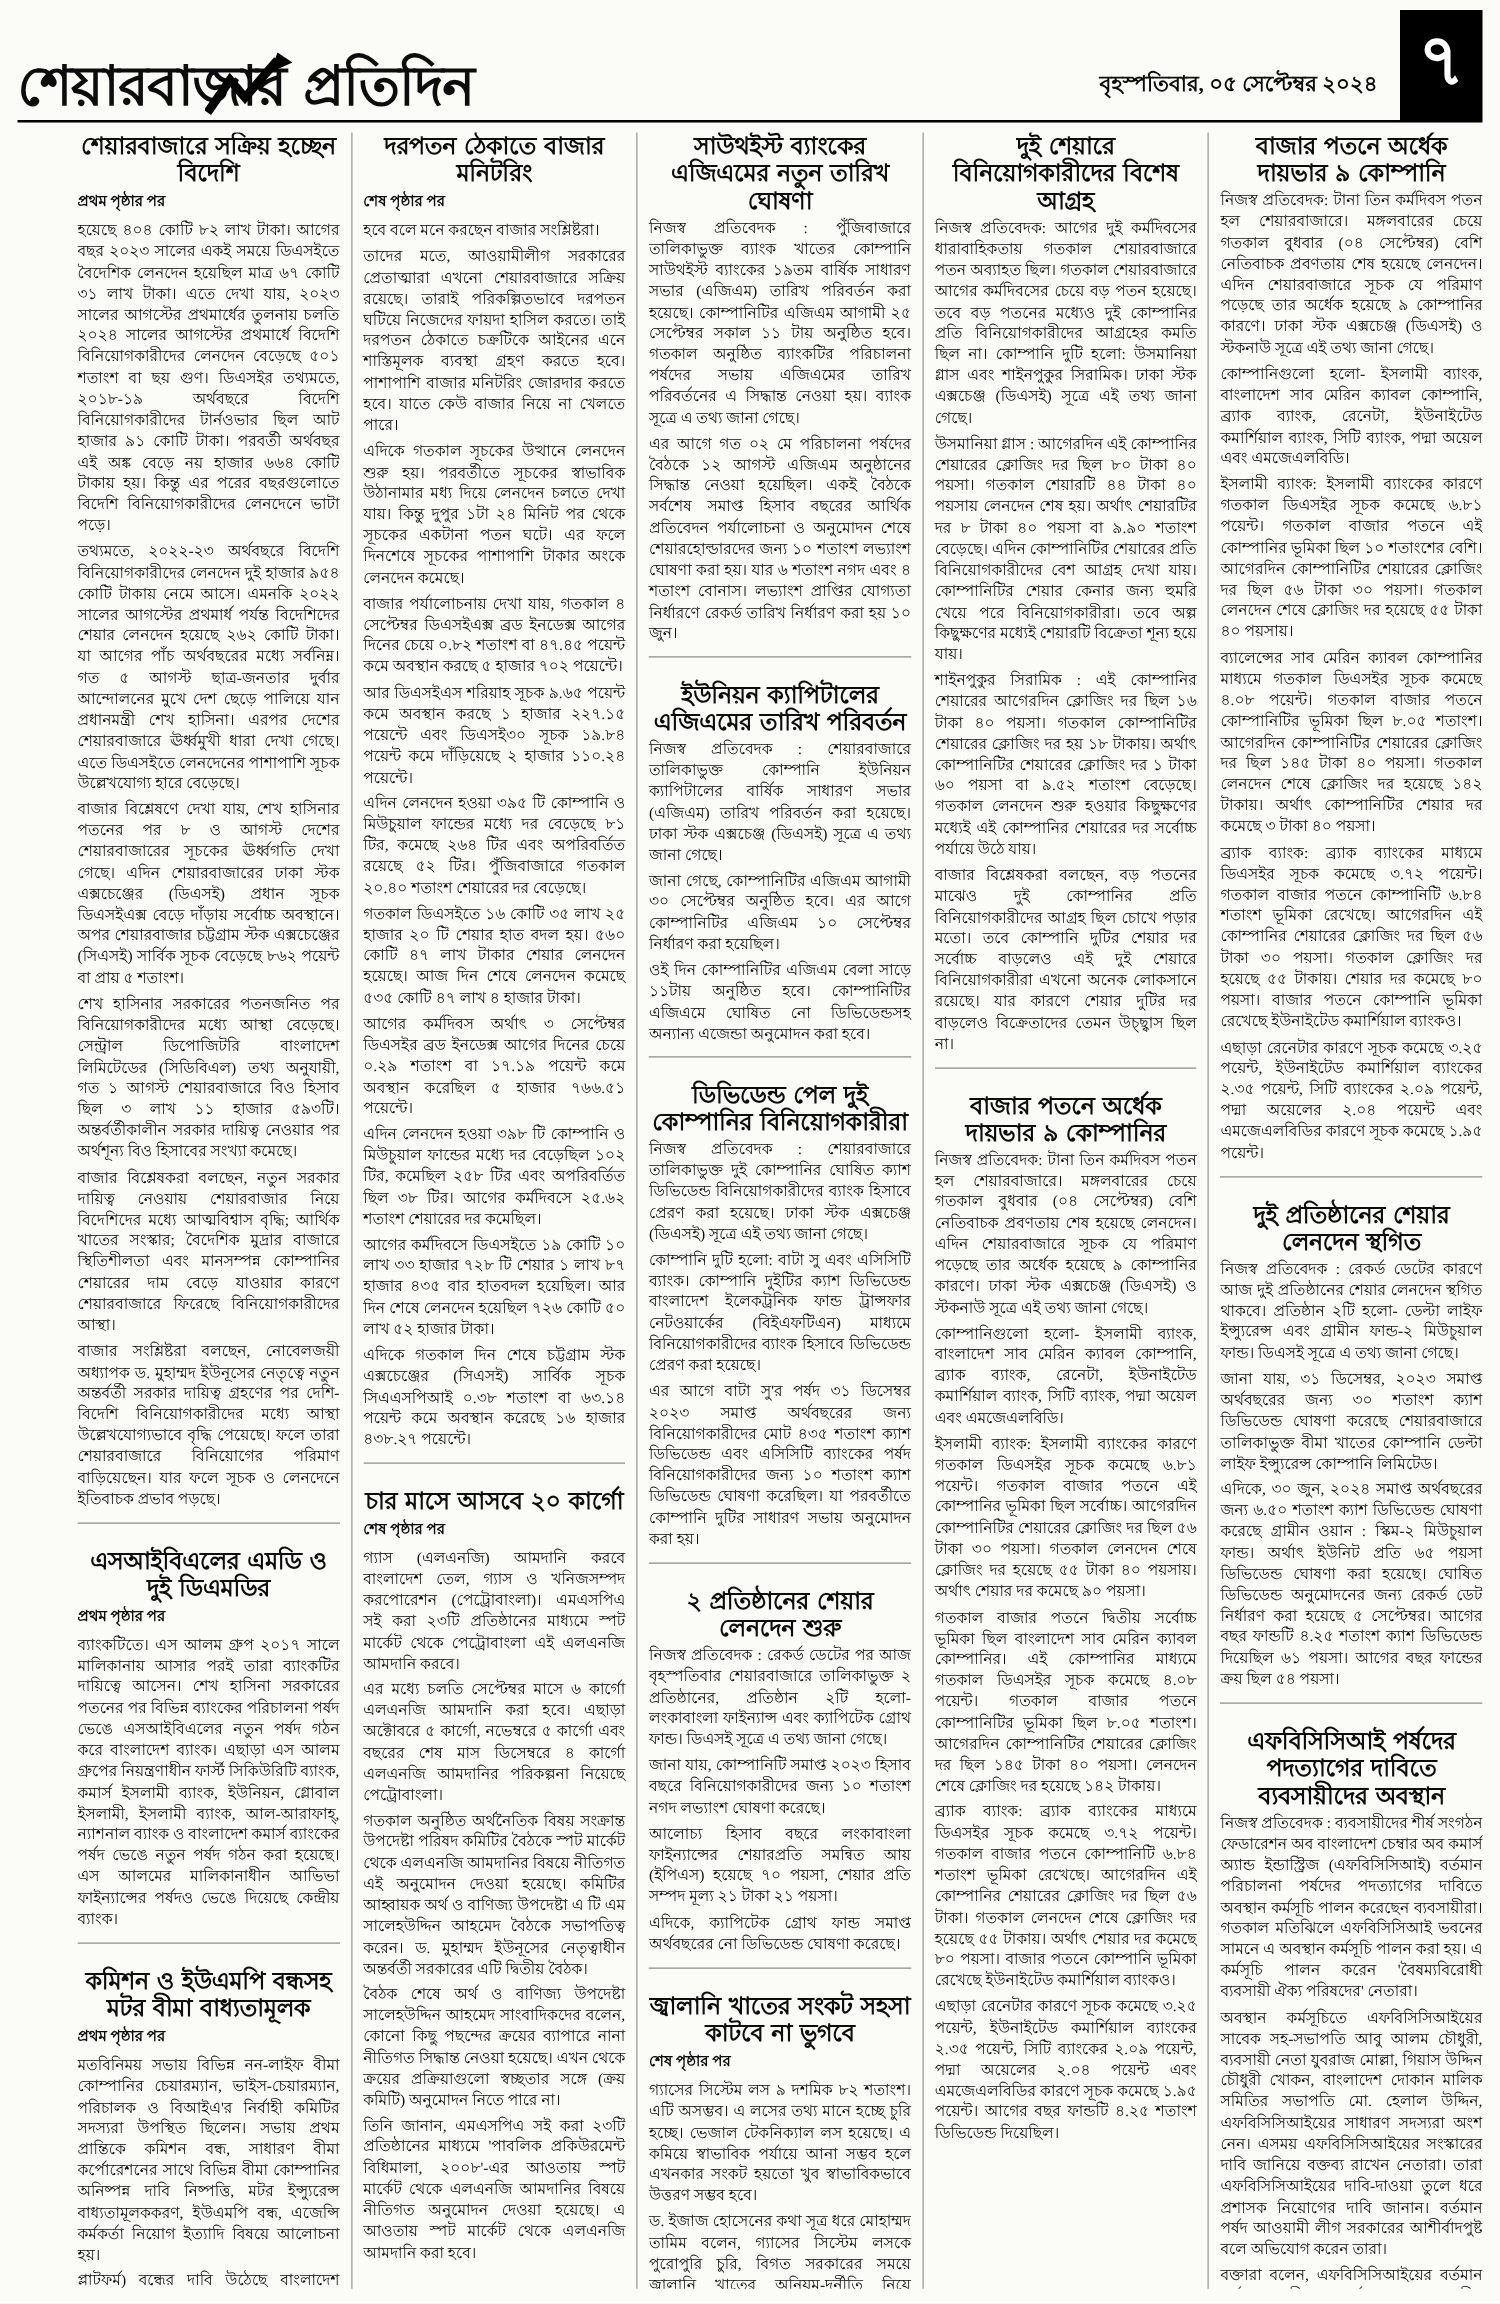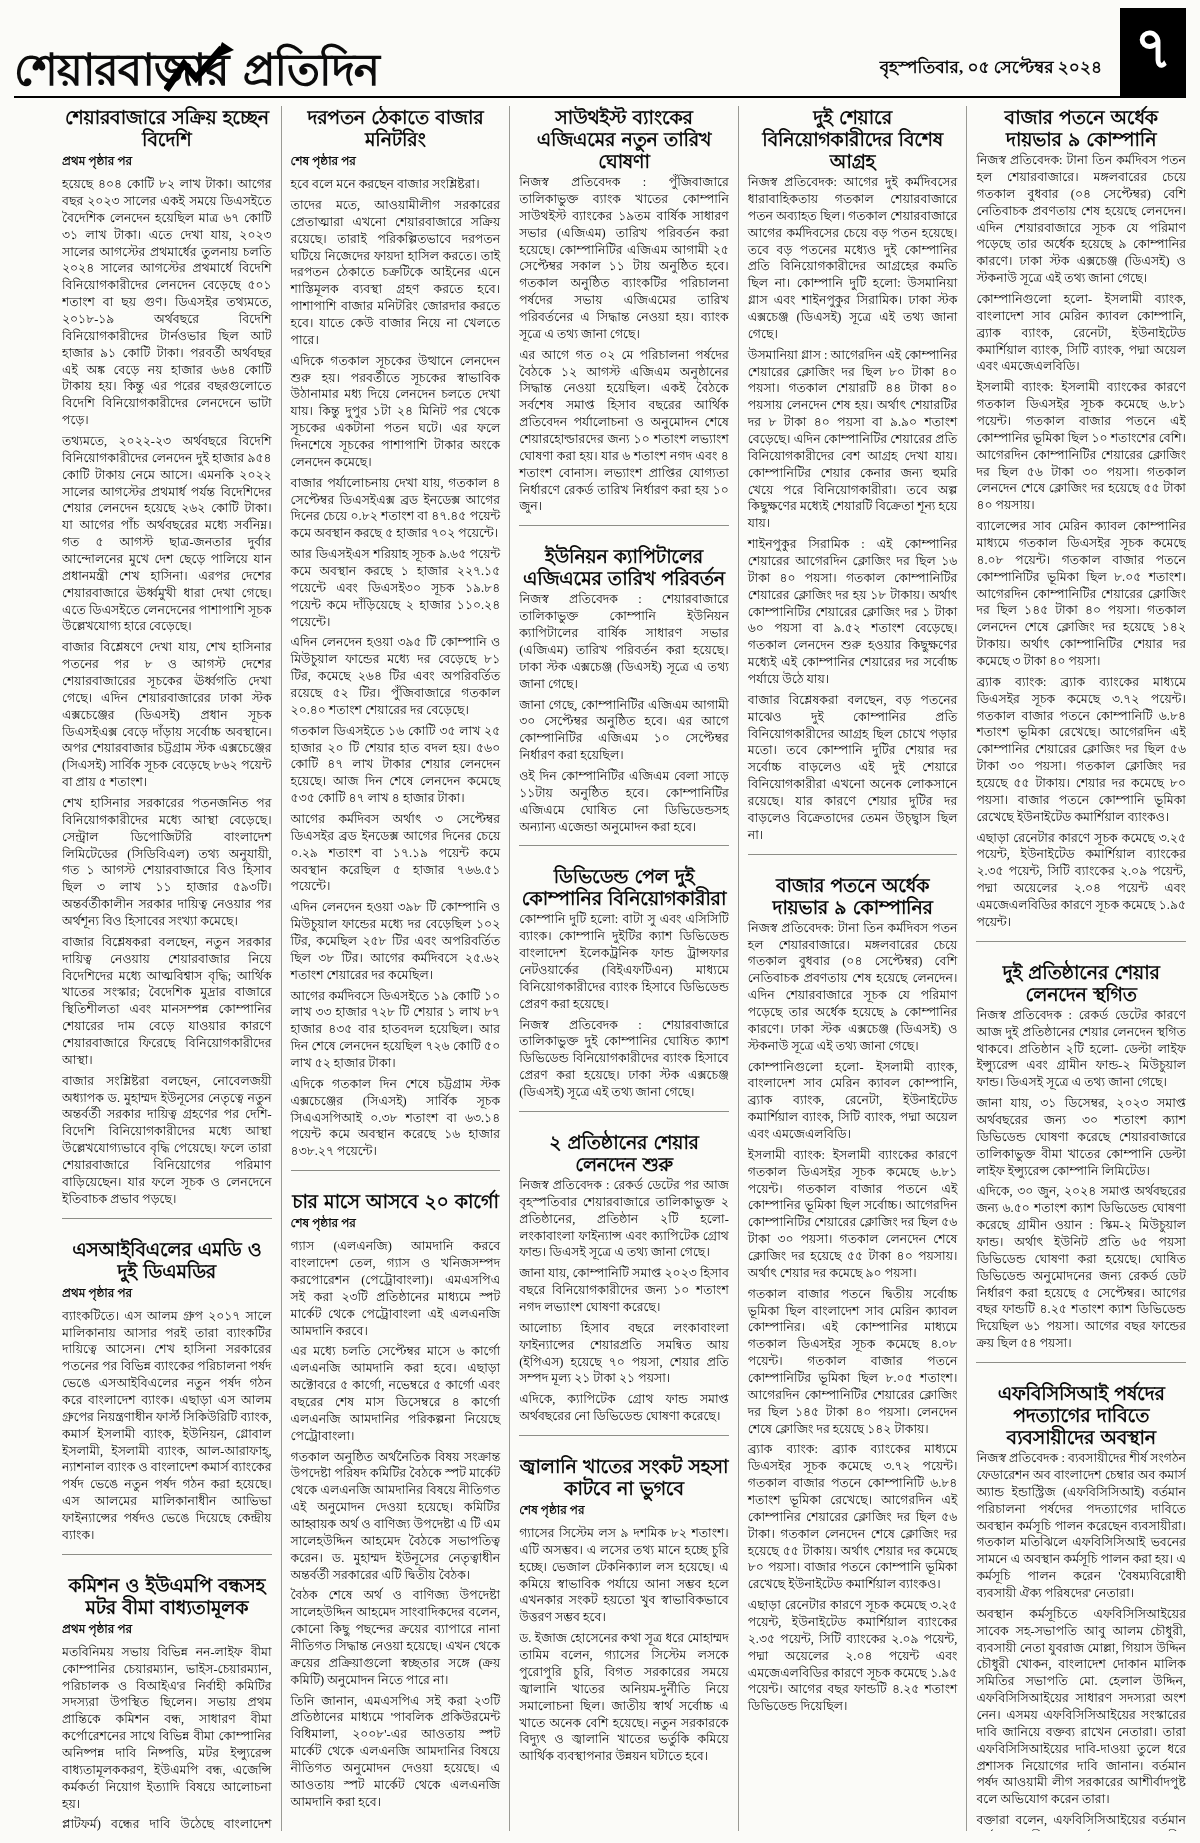--- a/index.html
+++ b/index.html
@@ -111,22 +111,23 @@
           <p class="body-par">এর আগে গত ০২ মে পরিচালনা পর্ষদের বৈঠকে ১২ আগস্ট এজিএম অনুষ্ঠানের সিদ্ধান্ত নেওয়া হয়েছিল। একই বৈঠকে সর্বশেষ সমাপ্ত হিসাব বছরের আর্থিক প্রতিবেদন পর্যালোচনা ও অনুমোদন শেষে শেয়ারহোল্ডারদের জন্য ১০ শতাংশ লভ্যাংশ ঘোষণা করা হয়। যার ৬ শতাংশ নগদ এবং ৪ শতাংশ বোনাস। লভ্যাংশ প্রাপ্তির যোগ্যতা নির্ধারণে রেকর্ড তারিখ নির্ধারণ করা হয় ১০ জুন।</p>
         </article>
         <article>
           <h2 class="headline">ইউনিয়ন ক্যাপিটালের এজিএমের তারিখ পরিবর্তন</h2>
           <p class="body-par">নিজস্ব প্রতিবেদক : শেয়ারবাজারে তালিকাভুক্ত কোম্পানি ইউনিয়ন ক্যাপিটালের বার্ষিক সাধারণ সভার (এজিএম) তারিখ পরিবর্তন করা হয়েছে। ঢাকা স্টক এক্সচেঞ্জ (ডিএসই) সূত্রে এ তথ্য জানা গেছে।</p>
           <p class="body-par">জানা গেছে, কোম্পানিটির এজিএম আগামী ৩০ সেপ্টেম্বর অনুষ্ঠিত হবে। এর আগে কোম্পানিটির এজিএম ১০ সেপ্টেম্বর নির্ধারণ করা হয়েছিল।</p>
           <p class="body-par">ওই দিন কোম্পানিটির এজিএম বেলা সাড়ে ১১টায় অনুষ্ঠিত হবে। কোম্পানিটির এজিএমে ঘোষিত নো ডিভিডেন্ডসহ অন্যান্য এজেন্ডা অনুমোদন করা হবে।</p>
         </article>
         <article>
           <h2 class="headline">ডিভিডেন্ড পেল দুই কোম্পানির বিনিয়োগকারীরা</h2>
+          <p class="body-par">নিজস্ব প্রতিবেদক : শেয়ারবাজারে তালিকাভুক্ত দুই কোম্পানির ঘোষিত ক্যাশ ডিভিডেন্ড বিনিয়োগকারীদের ব্যাংক হিসাবে প্রেরণ করা হয়েছে। ঢাকা স্টক এক্সচেঞ্জ (ডিএসই) সূত্রে এই তথ্য জানা গেছে।</p>
           <p class="body-par">কোম্পানি দুটি হলো: বাটা সু এবং এসিসিটি ব্যাংক। কোম্পানি দুইটির ক্যাশ ডিভিডেন্ড বাংলাদেশ ইলেকট্রনিক ফান্ড ট্রান্সফার নেটওয়ার্কের (বিইএফটিএন) মাধ্যমে বিনিয়োগকারীদের ব্যাংক হিসাবে ডিভিডেন্ড প্রেরণ করা হয়েছে।</p>
-          <p class="body-par">নিজস্ব প্রতিবেদক : শেয়ারবাজারে তালিকাভুক্ত দুই কোম্পানির ঘোষিত ক্যাশ ডিভিডেন্ড বিনিয়োগকারীদের ব্যাংক হিসাবে প্রেরণ করা হয়েছে। ঢাকা স্টক এক্সচেঞ্জ (ডিএসই) সূত্রে এই তথ্য জানা গেছে।</p>
+          <p class="body-par">এর আগে বাটা সু'র পর্ষদ ৩১ ডিসেম্বর ২০২৩ সমাপ্ত অর্থবছরের জন্য বিনিয়োগকারীদের মোট ৪৩৫ শতাংশ ক্যাশ ডিভিডেন্ড এবং এসিসিটি ব্যাংকের পর্ষদ বিনিয়োগকারীদের জন্য ১০ শতাংশ ক্যাশ ডিভিডেন্ড ঘোষণা করেছিল। যা পরবর্তীতে কোম্পানি দুটির সাধারণ সভায় অনুমোদন করা হয়।</p>
         </article>
         <article>
           <h2 class="headline">২ প্রতিষ্ঠানের শেয়ার লেনদেন শুরু</h2>
           <p class="body-par">নিজস্ব প্রতিবেদক : রেকর্ড ডেটের পর আজ বৃহস্পতিবার শেয়ারবাজারে তালিকাভুক্ত ২ প্রতিষ্ঠানের, প্রতিষ্ঠান ২টি হলো- লংকাবাংলা ফাইন্যান্স এবং ক্যাপিটেক গ্রোথ ফান্ড। ডিএসই সূত্রে এ তথ্য জানা গেছে।</p>
           <p class="body-par">জানা যায়, কোম্পানিটি সমাপ্ত ২০২৩ হিসাব বছরে বিনিয়োগকারীদের জন্য ১০ শতাংশ নগদ লভ্যাংশ ঘোষণা করেছে।</p>
           <p class="body-par">আলোচ্য হিসাব বছরে লংকাবাংলা ফাইন্যান্সের শেয়ারপ্রতি সমন্বিত আয় (ইপিএস) হয়েছে ৭০ পয়সা, শেয়ার প্রতি সম্পদ মূল্য ২১ টাকা ২১ পয়সা।</p>
           <p class="body-par">এদিকে, ক্যাপিটেক গ্রোথ ফান্ড সমাপ্ত অর্থবছরের নো ডিভিডেন্ড ঘোষণা করেছে।</p>
         </article>
         <article>
           <h2 class="headline">জ্বালানি খাতের সংকট সহসা কাটবে না ভুগবে</h2>

